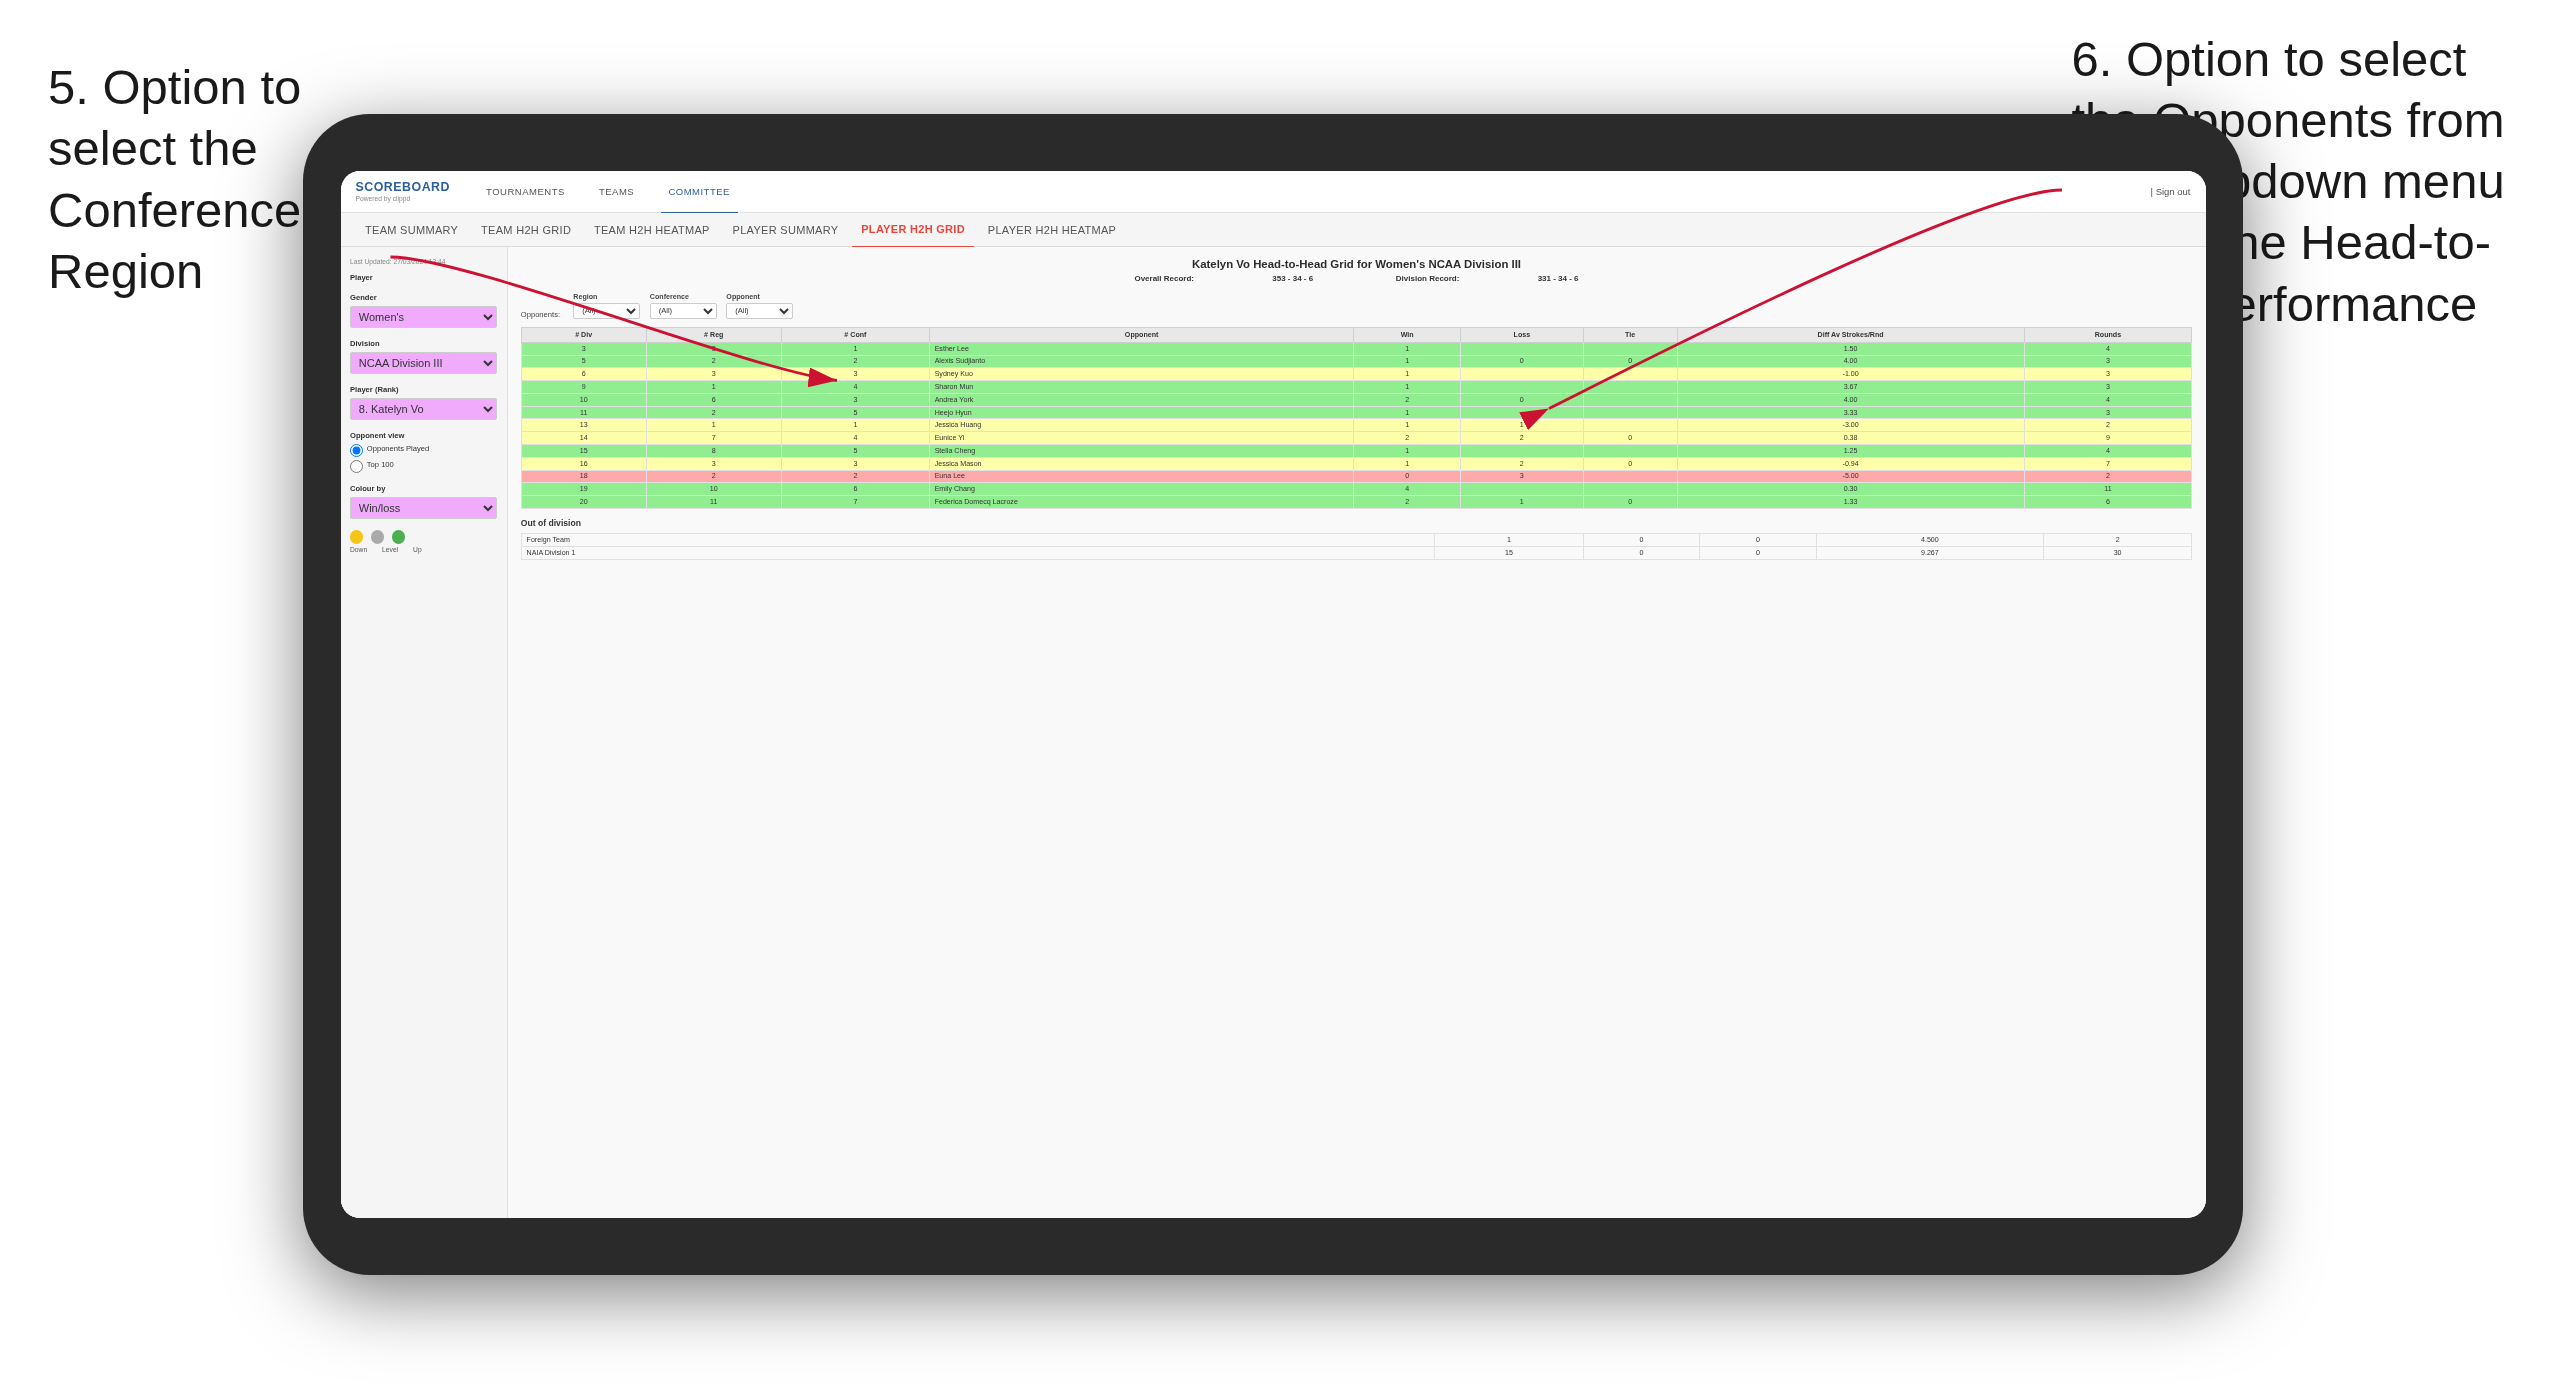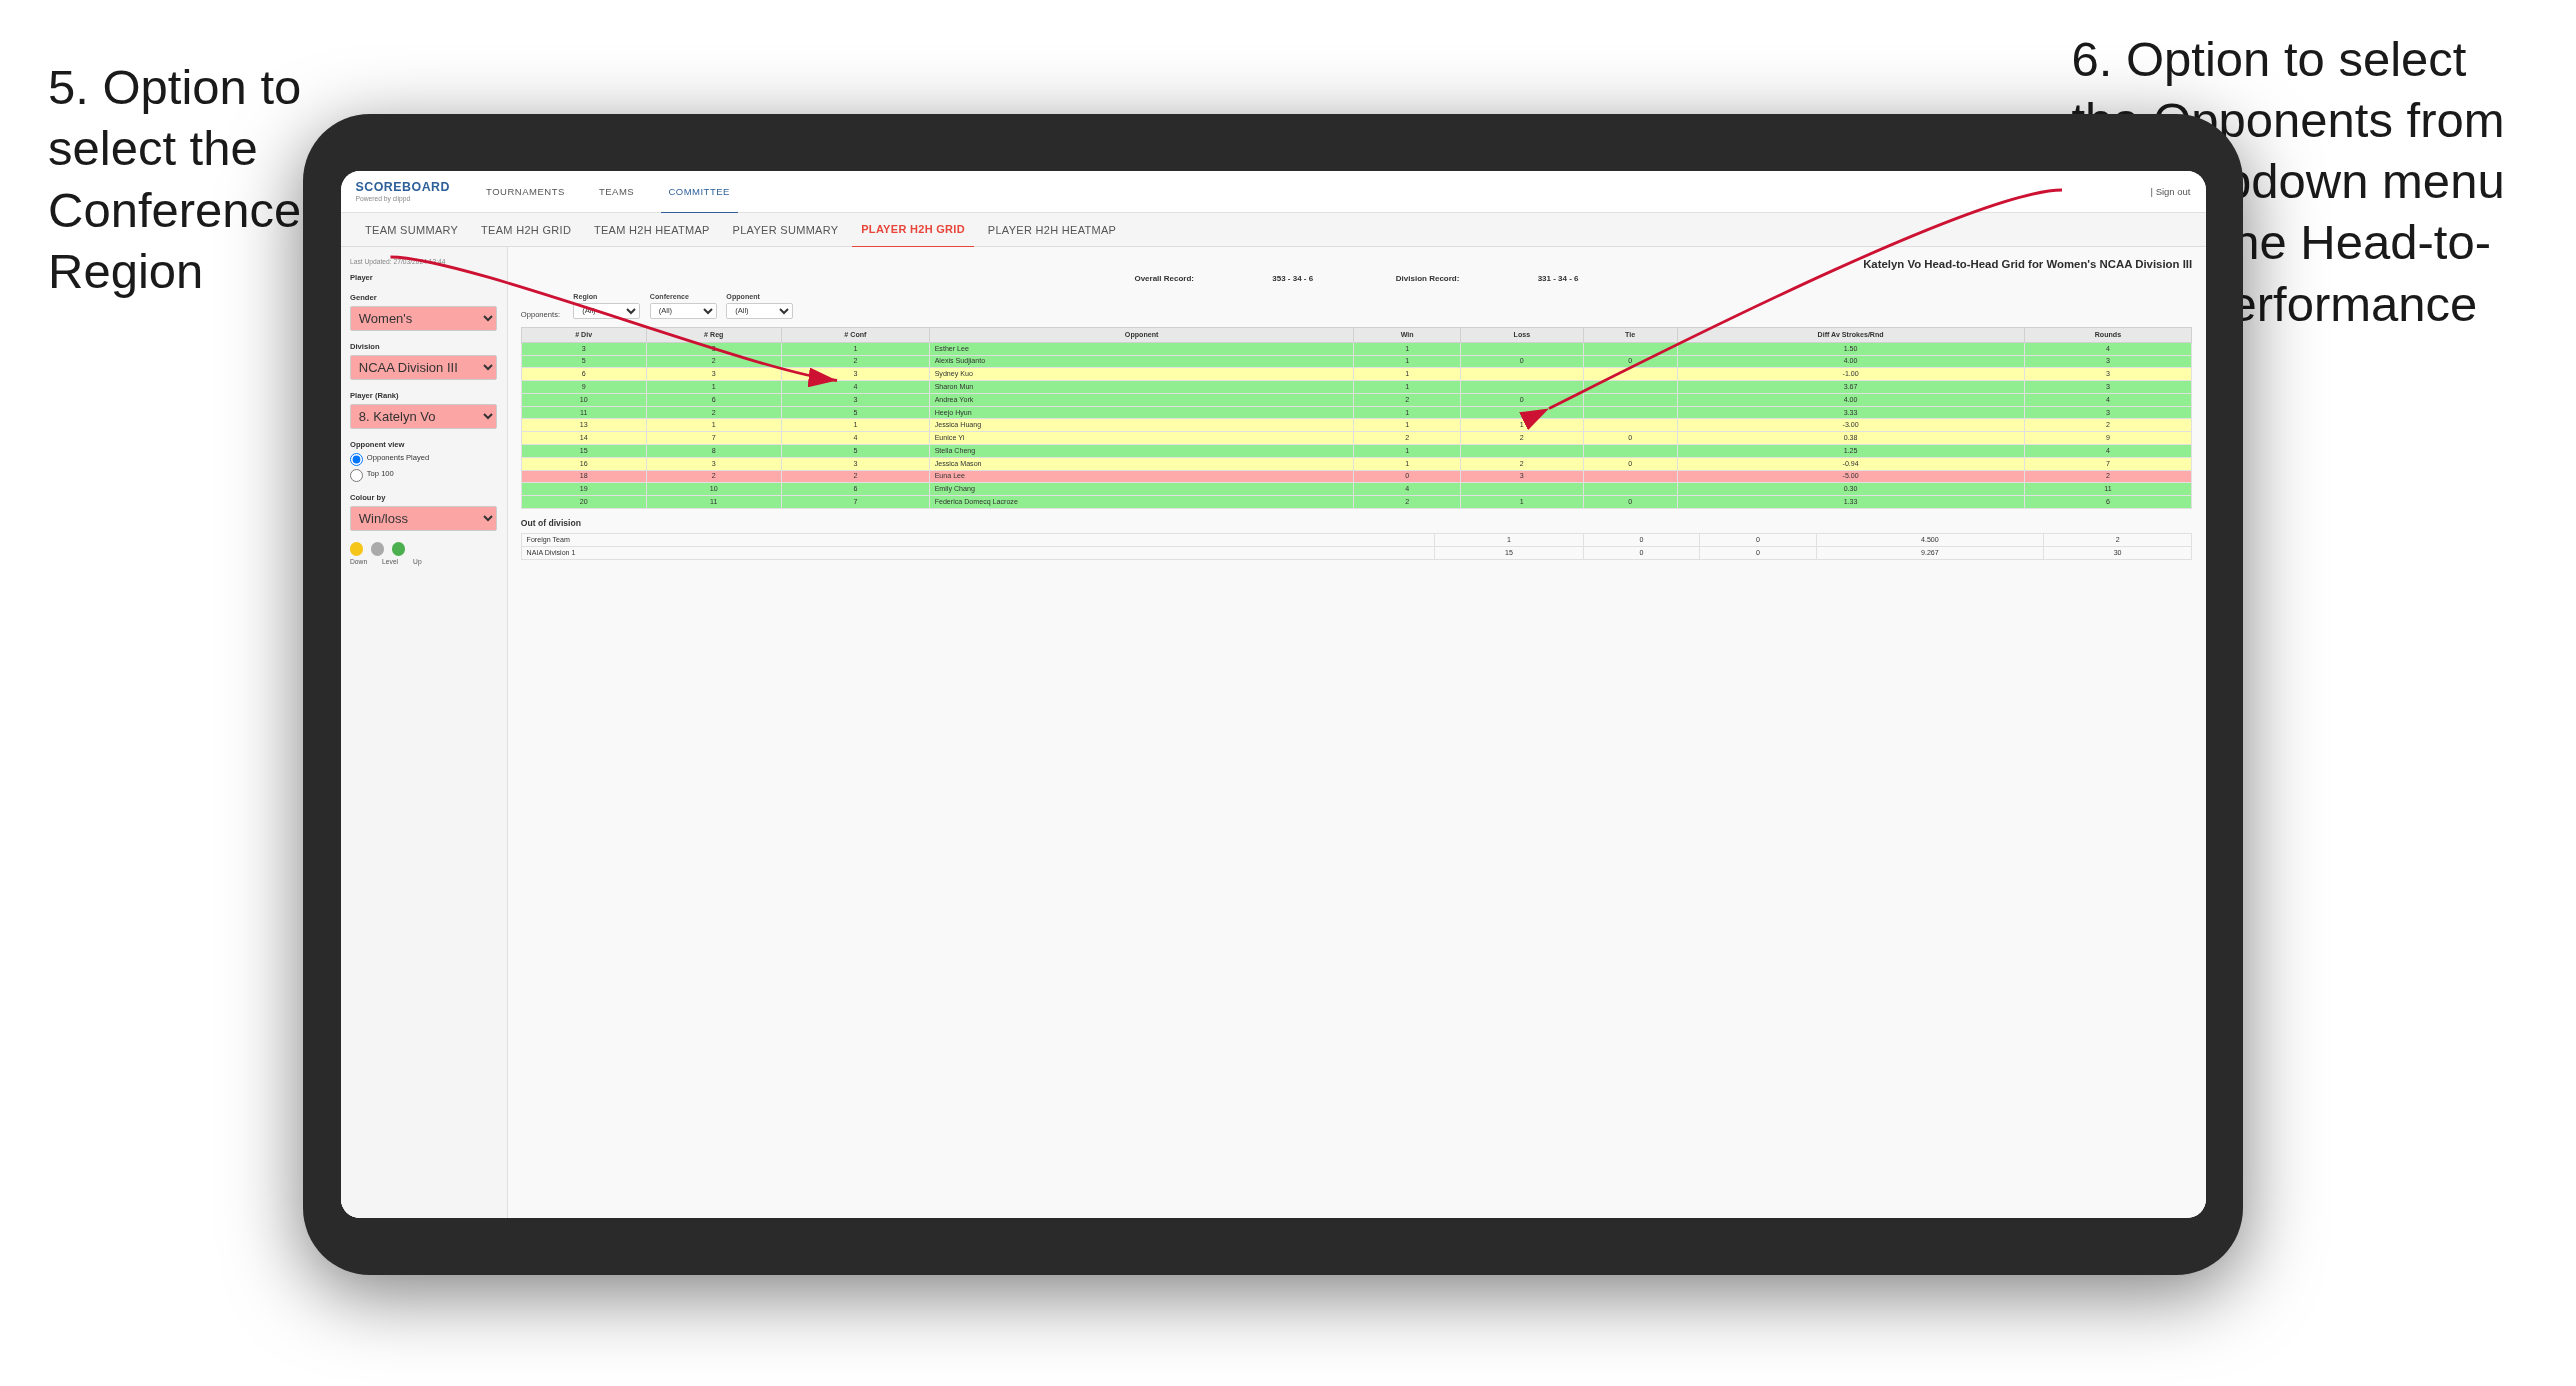--- a/index.html
+++ b/index.html
@@ -170,24 +170,24 @@
     .panel-section label {
       font-size: 7.6px;
       font-weight: bold;
       color: #333;
       display: block;
       margin-bottom: 3.8px;
     }
 
     .panel-select {
       width: 100%;
-      font-size: 13px;
+      font-size: 11px;
       padding: 2.9px 3.8px;
       border: 1px solid #ccc;
-      background: #fca5a5;
+      background: #f0abfc;
       color: #333;
       border-radius: 1.9px;
     }
 
     .radio-group {
       display: flex;
       flex-direction: column;
       gap: 2.9px;
     }
 
@@ -228,21 +228,21 @@
       flex: 1;
       padding: 11.4px 13.3px;
       overflow-y: auto;
     }
 
     .page-title {
       font-size: 11.4px;
       font-weight: bold;
       color: #2d2d2d;
       margin-bottom: 3.8px;
-      text-align: right;
+      text-align: center;
     }
 
     .records-row {
       display: flex;
       justify-content: center;
       gap: 38px;
       font-size: 8px;
       color: #333;
       margin-bottom: 9.5px;
     }

